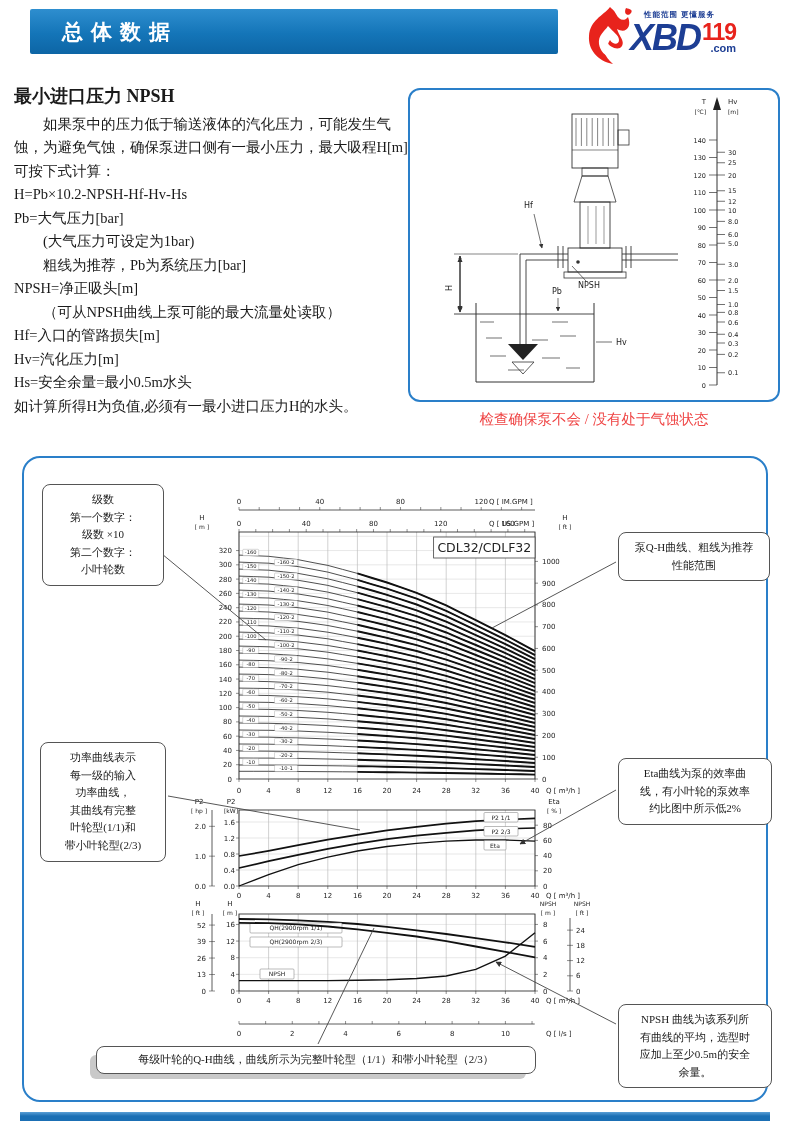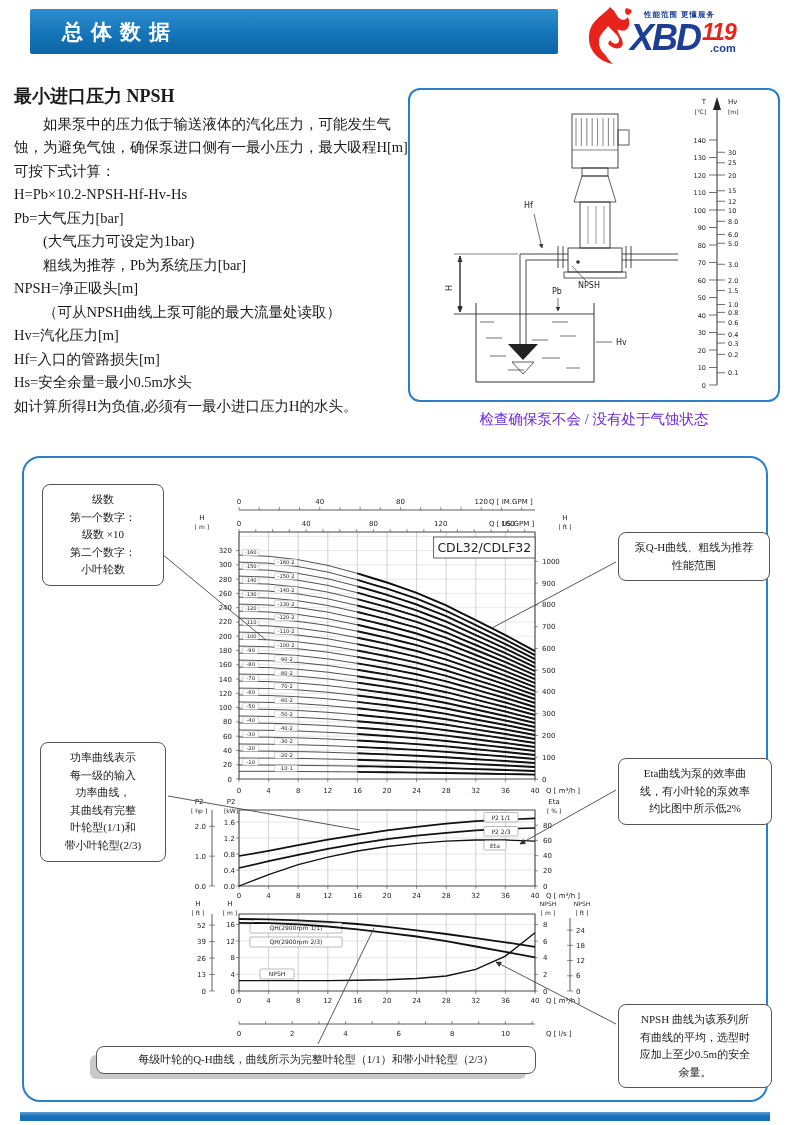--- a/index.html
+++ b/index.html
@@ -13,33 +13,33 @@
           line-height:45px;padding-left:32px;font-family:"Liberation Sans",sans-serif;}
   .logo{position:absolute;left:586px;top:4px;width:190px;height:68px;}
   .logo .flame{position:absolute;left:0;top:2px;}
   .logo .ltext{position:absolute;left:44px;top:6px;width:146px;}
   .logo .tagline{font-size:7.5px;color:#1d3e94;font-weight:bold;letter-spacing:1px;
           font-family:"Liberation Sans",sans-serif;margin:0 0 1px 14px;}
   .logo .brandline{white-space:nowrap;}
   .logo .brand{font-size:36px;line-height:34px;font-weight:bold;font-style:italic;
           color:#1d3e94;font-family:"Liberation Sans",sans-serif;letter-spacing:-2px;}
   .logo .numcol{display:inline-block;vertical-align:top;margin-left:2px;line-height:1;}
-  .logo .num{display:block;font-size:23px;font-weight:bold;font-style:italic;color:#e8231c;
+  .logo .num{display:block;font-size:23px;font-weight:bold;color:#e8231c;
           font-family:"Liberation Sans",sans-serif;letter-spacing:-1px;}
   .logo .tld{display:block;font-size:11px;font-weight:bold;color:#1d3e94;
           font-family:"Liberation Sans",sans-serif;margin-top:-1px;text-align:right;}
   
   .npsh-text{position:absolute;left:14px;top:84px;width:394px;}
   .npsh-text .heading{font-size:18px;font-weight:bold;margin:0 0 5px 0;}
   .npsh-text .para{font-size:14.5px;line-height:1.62;}
   
   .diagram-box{position:absolute;left:408px;top:88px;width:372px;height:314px;
           border:2px solid #2a7fc9;border-radius:12px;box-sizing:border-box;background:#fff;}
   .diagram-caption{position:absolute;left:408px;top:410px;width:372px;text-align:center;
-          font-size:14.5px;color:#6d28d9;}
+          font-size:14.5px;color:#ef4444;}
   
   .panel{position:absolute;left:22px;top:456px;width:746px;height:646px;
          border:2px solid #2a7fc9;border-radius:18px;box-sizing:border-box;background:#fff;}
   .charts-svg{position:absolute;left:0;top:0;}
   .callout{position:absolute;border:1px solid #555;border-radius:8px;background:#fff;
          font-size:11px;line-height:1.6;padding:6px 9px;white-space:pre-line;
          box-sizing:border-box;z-index:3;text-align:center;}
   .co-stage{left:18px;top:26px;width:122px;}
   .co-qh{left:594px;top:74px;width:152px;}
   .co-power{left:16px;top:284px;width:126px;}
@@ -76,22 +76,22 @@
   <div class="npsh-text">
     <div class="heading">最小进口压力 NPSH</div>
     <div>
         <div class="para">　　如果泵中的压力低于输送液体的汽化压力，可能发生气蚀，为避免气蚀，确保泵进口侧有一最小压力，最大吸程H[m]可按下式计算：</div>
         <div class="para">H=Pb×10.2-NPSH-Hf-Hv-Hs</div>
         <div class="para">Pb=大气压力[bar]</div>
         <div class="para">　　(大气压力可设定为1bar)</div>
         <div class="para">　　粗线为推荐，Pb为系统压力[bar]</div>
         <div class="para">NPSH=净正吸头[m]</div>
         <div class="para">　　（可从NPSH曲线上泵可能的最大流量处读取）</div>
+        <div class="para">Hf=入口的管路损失[m]</div>
         <div class="para">Hv=汽化压力[m]</div>
-        <div class="para">Hf=入口的管路损失[m]</div>
         <div class="para">Hs=安全余量=最小0.5m水头</div>
         <div class="para">如计算所得H为负值,必须有一最小进口压力H的水头。</div>
       </div>
   </div>
 
   <div class="diagram-box">
     <svg id="pump-svg" width="368" height="310" viewBox="0 0 368 310">
         <defs>
           <marker id="arw" viewBox="0 0 10 10" refX="9" refY="5" markerWidth="6.5" markerHeight="6.5" orient="auto-start-reverse">
             <path d="M0 0L10 5L0 10z" fill="#333"></path>

